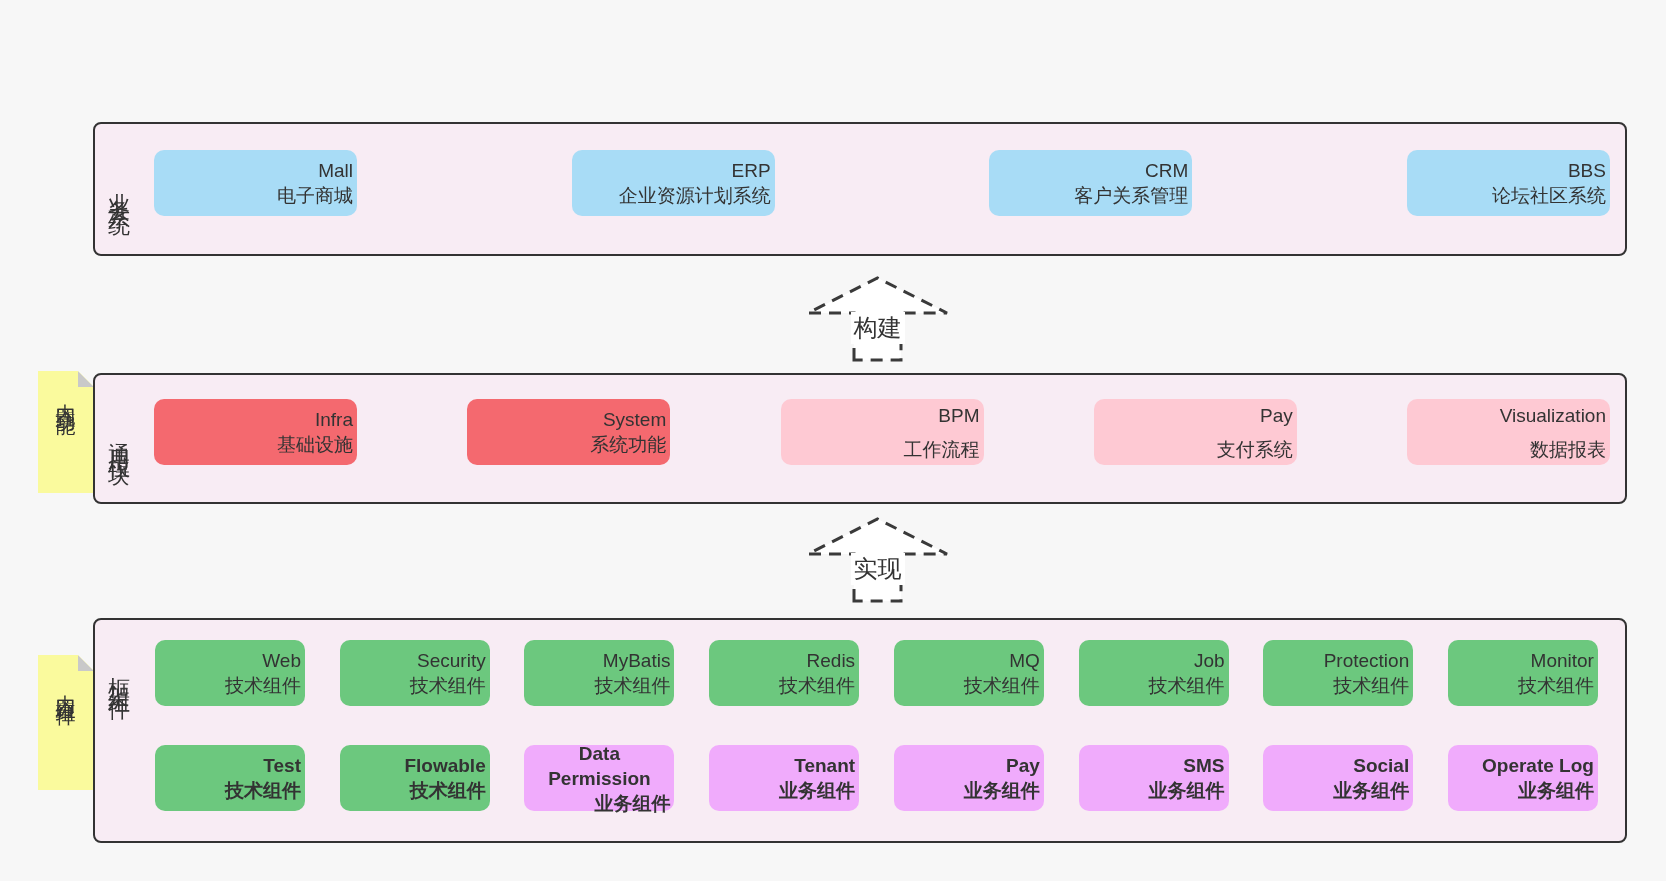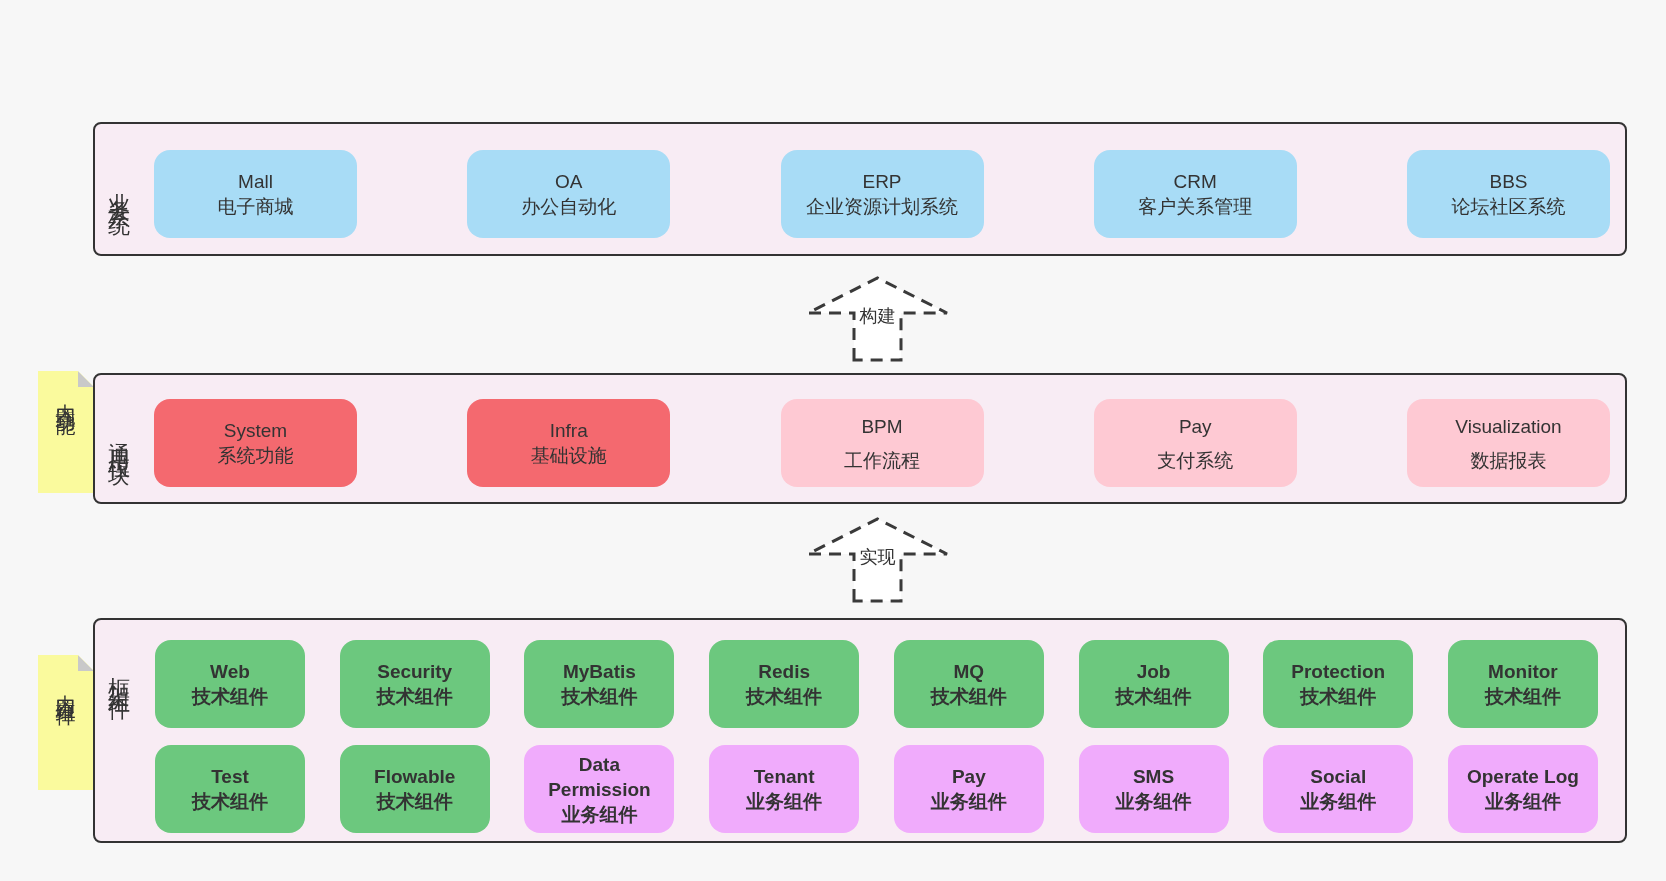--- a/index.html
+++ b/index.html
@@ -44,29 +44,29 @@
 
   .boxes-row {
     position: absolute;
     display: flex;
     justify-content: space-between;
   }
   .row-6 { left: 59px; right: 15px; }
   .row-8 { left: 60px; right: 27px; }
   .band-1 .boxes-row { top: 26px; }
   .band-2 .boxes-row { top: 24px; }
-  .band-3 .row-top { top: 20px; font-weight: bold; }
+  .band-3 .row-top { top: 20px; }
   .band-3 .row-bottom { top: 125px; font-weight: bold; }
 
   .box {
-    height: 88px;
-    border-radius: 16px;
+    height: 66px;
+    border-radius: 10px;
     display: flex;
     flex-direction: column;
-    align-items: center;
+    align-items: flex-end;
     justify-content: center;
     text-align: center;
     font-size: 19px;
     line-height: 25px;
     color: #333;
     box-sizing: border-box;
     padding: 0 4px;
   }
   .w203 { width: 203px; }
   .w150 { width: 150px; }
@@ -116,23 +116,23 @@
     width: 143px;
     height: 85px;
     z-index: 3;
   }
   .arrow-1 { top: 276px; }
   .arrow-2 { top: 517px; }
   .arrow svg { display: block; width: 100%; height: 100%; overflow: visible; }
   .arrow-label {
     position: absolute;
     left: 50%;
-    top: 28px;
+    top: 36px;
     transform: translateX(-50%);
-    font-size: 18px;
+    font-size: 24px;
     color: #333;
     background: #ffffff;
     padding: 0 3px;
     white-space: nowrap;
   }
 </style>
 </head>
 <body>
 
 <div class="canvas">
@@ -146,24 +146,20 @@
     <div class="fold"></div>
     <div class="note-label">内置组件</div>
   </div>
 
   <div class="band band-1">
     <div class="band-label">业务系统</div>
     <div class="boxes-row row-6">
       <div class="box w203 blue">
         <div>Mall</div>
         <div>电子商城</div>
-      </div>
-      <div class="box w203 blue">
-        <div>OA</div>
-        <div>办公自动化</div>
       </div>
       <div class="box w203 blue">
         <div>ERP</div>
         <div>企业资源计划系统</div>
       </div>
       <div class="box w203 blue">
         <div>CRM</div>
         <div>客户关系管理</div>
       </div>
       <div class="box w203 blue">
@@ -177,26 +173,26 @@
     <svg viewBox="0 0 143 85">
       <path d="M48 84 L48 37 L2 37 L71.5 2 L141 37 L95 37 L95 84 Z" fill="#ffffff" stroke="#3a3a3a" stroke-width="3" stroke-dasharray="12 8" stroke-linejoin="miter"></path>
     </svg>
     <div class="arrow-label">构建</div>
   </div>
 
   <div class="band band-2">
     <div class="band-label">通用模块</div>
     <div class="boxes-row row-6">
       <div class="box w203 red">
+        <div>Infra</div>
+        <div>基础设施</div>
+      </div>
+      <div class="box w203 red">
         <div>System</div>
         <div>系统功能</div>
-      </div>
-      <div class="box w203 red">
-        <div>Infra</div>
-        <div>基础设施</div>
       </div>
       <div class="box w203 pink">
         <div>BPM</div>
         <div>工作流程</div>
       </div>
       <div class="box w203 pink">
         <div>Pay</div>
         <div>支付系统</div>
       </div>
       <div class="box w203 pink">

